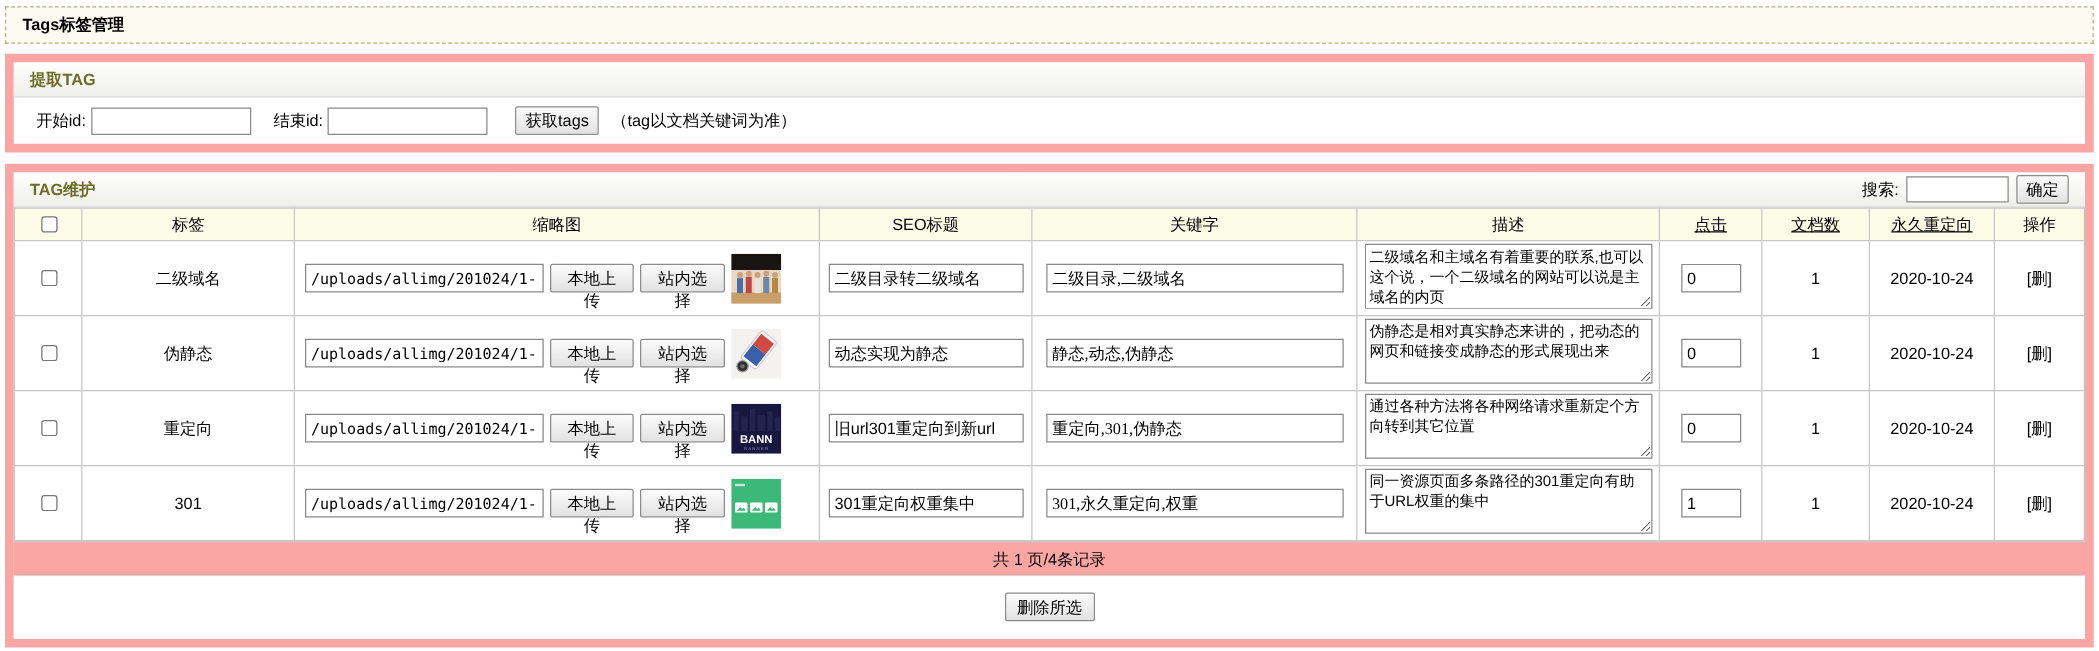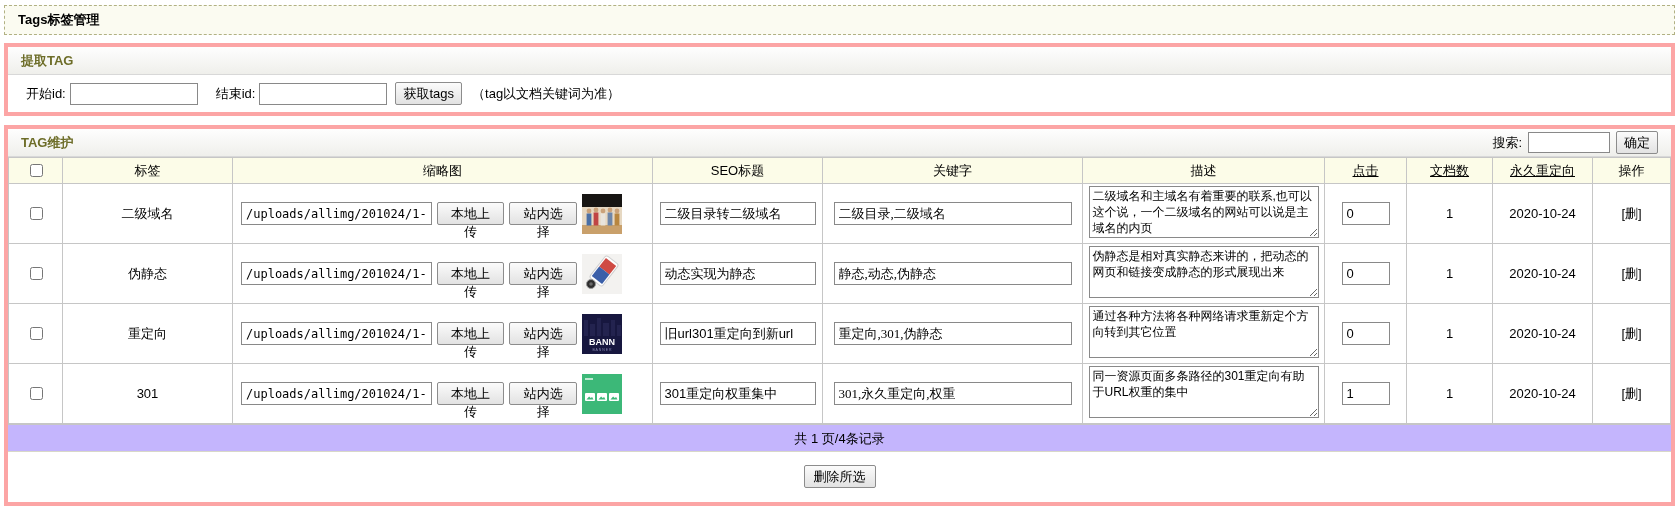--- a/index.html
+++ b/index.html
@@ -15,21 +15,21 @@
   .topbar {
     border:1px dashed #b1b183;
     background:#fbfbf1;
     height:30px; line-height:28px;
     padding:0 13px;
     font-weight:bold; font-size:13px;
     margin-bottom:8px;
   }
 
   
-  .panel { border:4px solid #fca5a5; background:#fff; margin-bottom:9px; }
+  .panel { border:7px solid #fca5a5; background:#fff; margin-bottom:9px; }
   .panel-header {
     height:28px;
     background:linear-gradient(#fefefe,#efefeb);
     border-bottom:1px solid #d8d8d8;
     display:flex; align-items:center; justify-content:space-between;
     padding:0 13px;
   }
   .panel-title { color:#6d6d28; font-weight:bold; font-size:13px; }
 
   
@@ -78,21 +78,21 @@
     width:230px; height:52px;
     border:1px solid #898989;
     font-family:"Liberation Sans","DejaVu Sans",sans-serif;
     font-size:12px; padding:1px 3px;
     resize:both; overflow:auto; line-height:1.35;
   }
   .thumb { width:40px; height:40px; display:inline-block; margin-left:auto; margin-right:22px; flex:0 0 40px; }
   .thumb svg { display:block; }
 
   .pagination-bar {
-    background:#c4b5fd;
+    background:#fca5a5;
     border-top:1px solid #c6c6c6;
     border-bottom:1px solid #d8d8c8;
     height:28px; line-height:28px; text-align:center;
   }
   .panel-footer { text-align:center; padding:13px 0 14px; background:#fff; }
   .panel-footer .btn { padding:2px 9px; }
 
   input[type=checkbox] { width:13px; height:13px; cursor:pointer; }
 </style>
 </head>
@@ -102,21 +102,21 @@
 
 <div class="panel">
   <div class="panel-header">
     <span class="panel-title">提取TAG</span>
   </div>
   <div class="extract-body">
     <span class="lbl">开始id:</span>
     <input class="txt idbox" type="text" value="" style="">
     <span class="lbl">结束id:</span>
     <input class="txt idbox" type="text" value="" style="">
-    <button class="btn" style="margin-left:8px;">获取tags</button>
+    <button class="btn" style="margin-left:22px;">获取tags</button>
     <span class="hint">（tag以文档关键词为准）</span>
   </div>
 </div>
 
 <div class="panel">
   <div class="panel-header">
     <span class="panel-title">TAG维护</span>
     <span class="search-wrap">
       <span>搜索:</span>
       <input class="txt searchbox" type="text" value="" style="">

